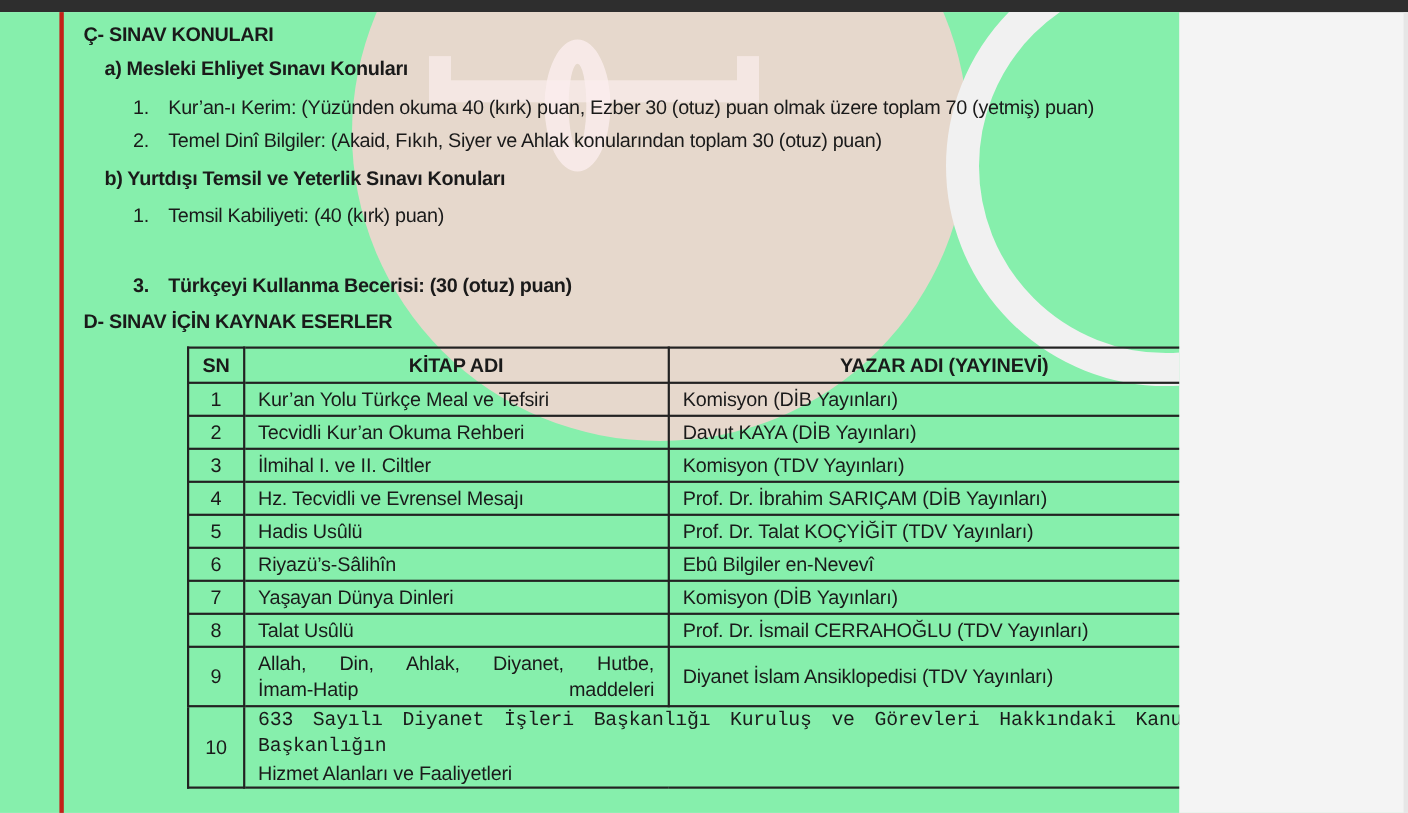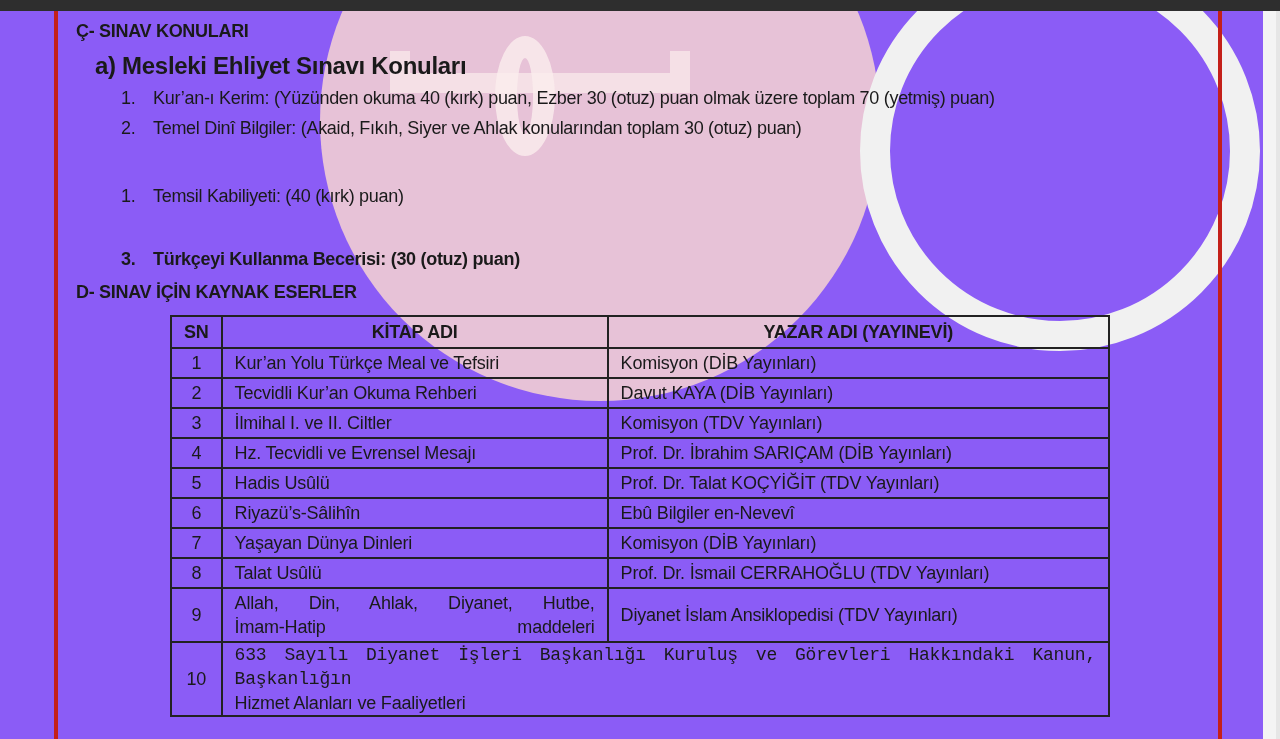--- a/index.html
+++ b/index.html
@@ -7,22 +7,22 @@
       width: 1280px; height: 739px; overflow: hidden;
       background: #f4f4f4; position: relative;
       font-family: "Liberation Sans", "DejaVu Sans", sans-serif;
       color: #1a1a1a;
     }
     .topbar {
       position: absolute; left: 0; top: 0; width: 1280px; height: 11px;
       background: #2e2e2e;
     }
     .page {
-      position: absolute; left: 0; top: 11px; width: 1263px; height: 728px;
-      background: #8b5cf6; overflow: hidden;
+      position: absolute; left: 0; top: 11px; width: 1072px; height: 728px;
+      background: #86efac; overflow: hidden;
     }
     .page-edge-right {
       position: absolute; right: 0; top: 11px; width: 4px; height: 728px; background: #e6e6e6;
     }
     .frame-line {
       position: absolute; top: 0; width: 4px; height: 728px; background: #c42019;
     }
     .frame-line.left { left: 54px; }
     .frame-line.right { left: 1218px; }
     
@@ -41,21 +41,21 @@
     }
     .watermark-ring {
       position: absolute; left: 860px; top: -60px; width: 400px; height: 400px;
       border-radius: 50%; border: 30px solid #f1f1f1; box-sizing: border-box;
     }
     .content { position: absolute; left: 0; top: 0; width: 1280px; height: 728px; }
     .h-main {
       position: absolute; left: 76px; font-weight: bold; font-size: 18px; letter-spacing: -0.3px;
     }
     .h-sub {
-      position: absolute; left: 95px; font-weight: bold; font-size: 24px; letter-spacing: -0.3px;
+      position: absolute; left: 95px; font-weight: bold; font-size: 18px; letter-spacing: -0.3px;
     }
     .item {
       position: absolute; left: 121px; font-size: 18px; letter-spacing: -0.3px; white-space: nowrap;
     }
     .item .num { display: inline-block; width: 32px; }
     table.src {
       position: absolute; left: 170px; top: 304px; width: 940px;
       border-collapse: collapse; font-size: 18px; background: transparent;
     }
     table.src th, table.src td {
@@ -86,20 +86,21 @@
     <div class="h-main" style="top:10px;">Ç- SINAV KONULARI</div>
 
     <div class="h-sub" style="top:41px;">a) Mesleki Ehliyet Sınavı Konuları</div>
     <div class="item" style="top:77px;">
       <span class="num">1.</span><span>Kur’an-ı Kerim: (Yüzünden okuma 40 (kırk) puan, Ezber 30 (otuz) puan olmak üzere toplam 70 (yetmiş) puan)</span>
     </div>
     <div class="item" style="top:107px;">
       <span class="num">2.</span><span>Temel Dinî Bilgiler: (Akaid, Fıkıh, Siyer ve Ahlak konularından toplam 30 (otuz) puan)</span>
     </div>
 
+    <div class="h-sub" style="top:141px;">b) Yurtdışı Temsil ve Yeterlik Sınavı Konuları</div>
     <div class="item" style="top:175px;">
       <span class="num">1.</span><span>Temsil Kabiliyeti: (40 (kırk) puan)</span>
     </div>
     <div class="item" style="top:238px;font-weight:bold;">
       <span class="num">3.</span><span>Türkçeyi Kullanma Becerisi: (30 (otuz) puan)</span>
     </div>
 
     <div class="h-main" style="top:271px;">D- SINAV İÇİN KAYNAK ESERLER</div>
 
     <table class="src">

